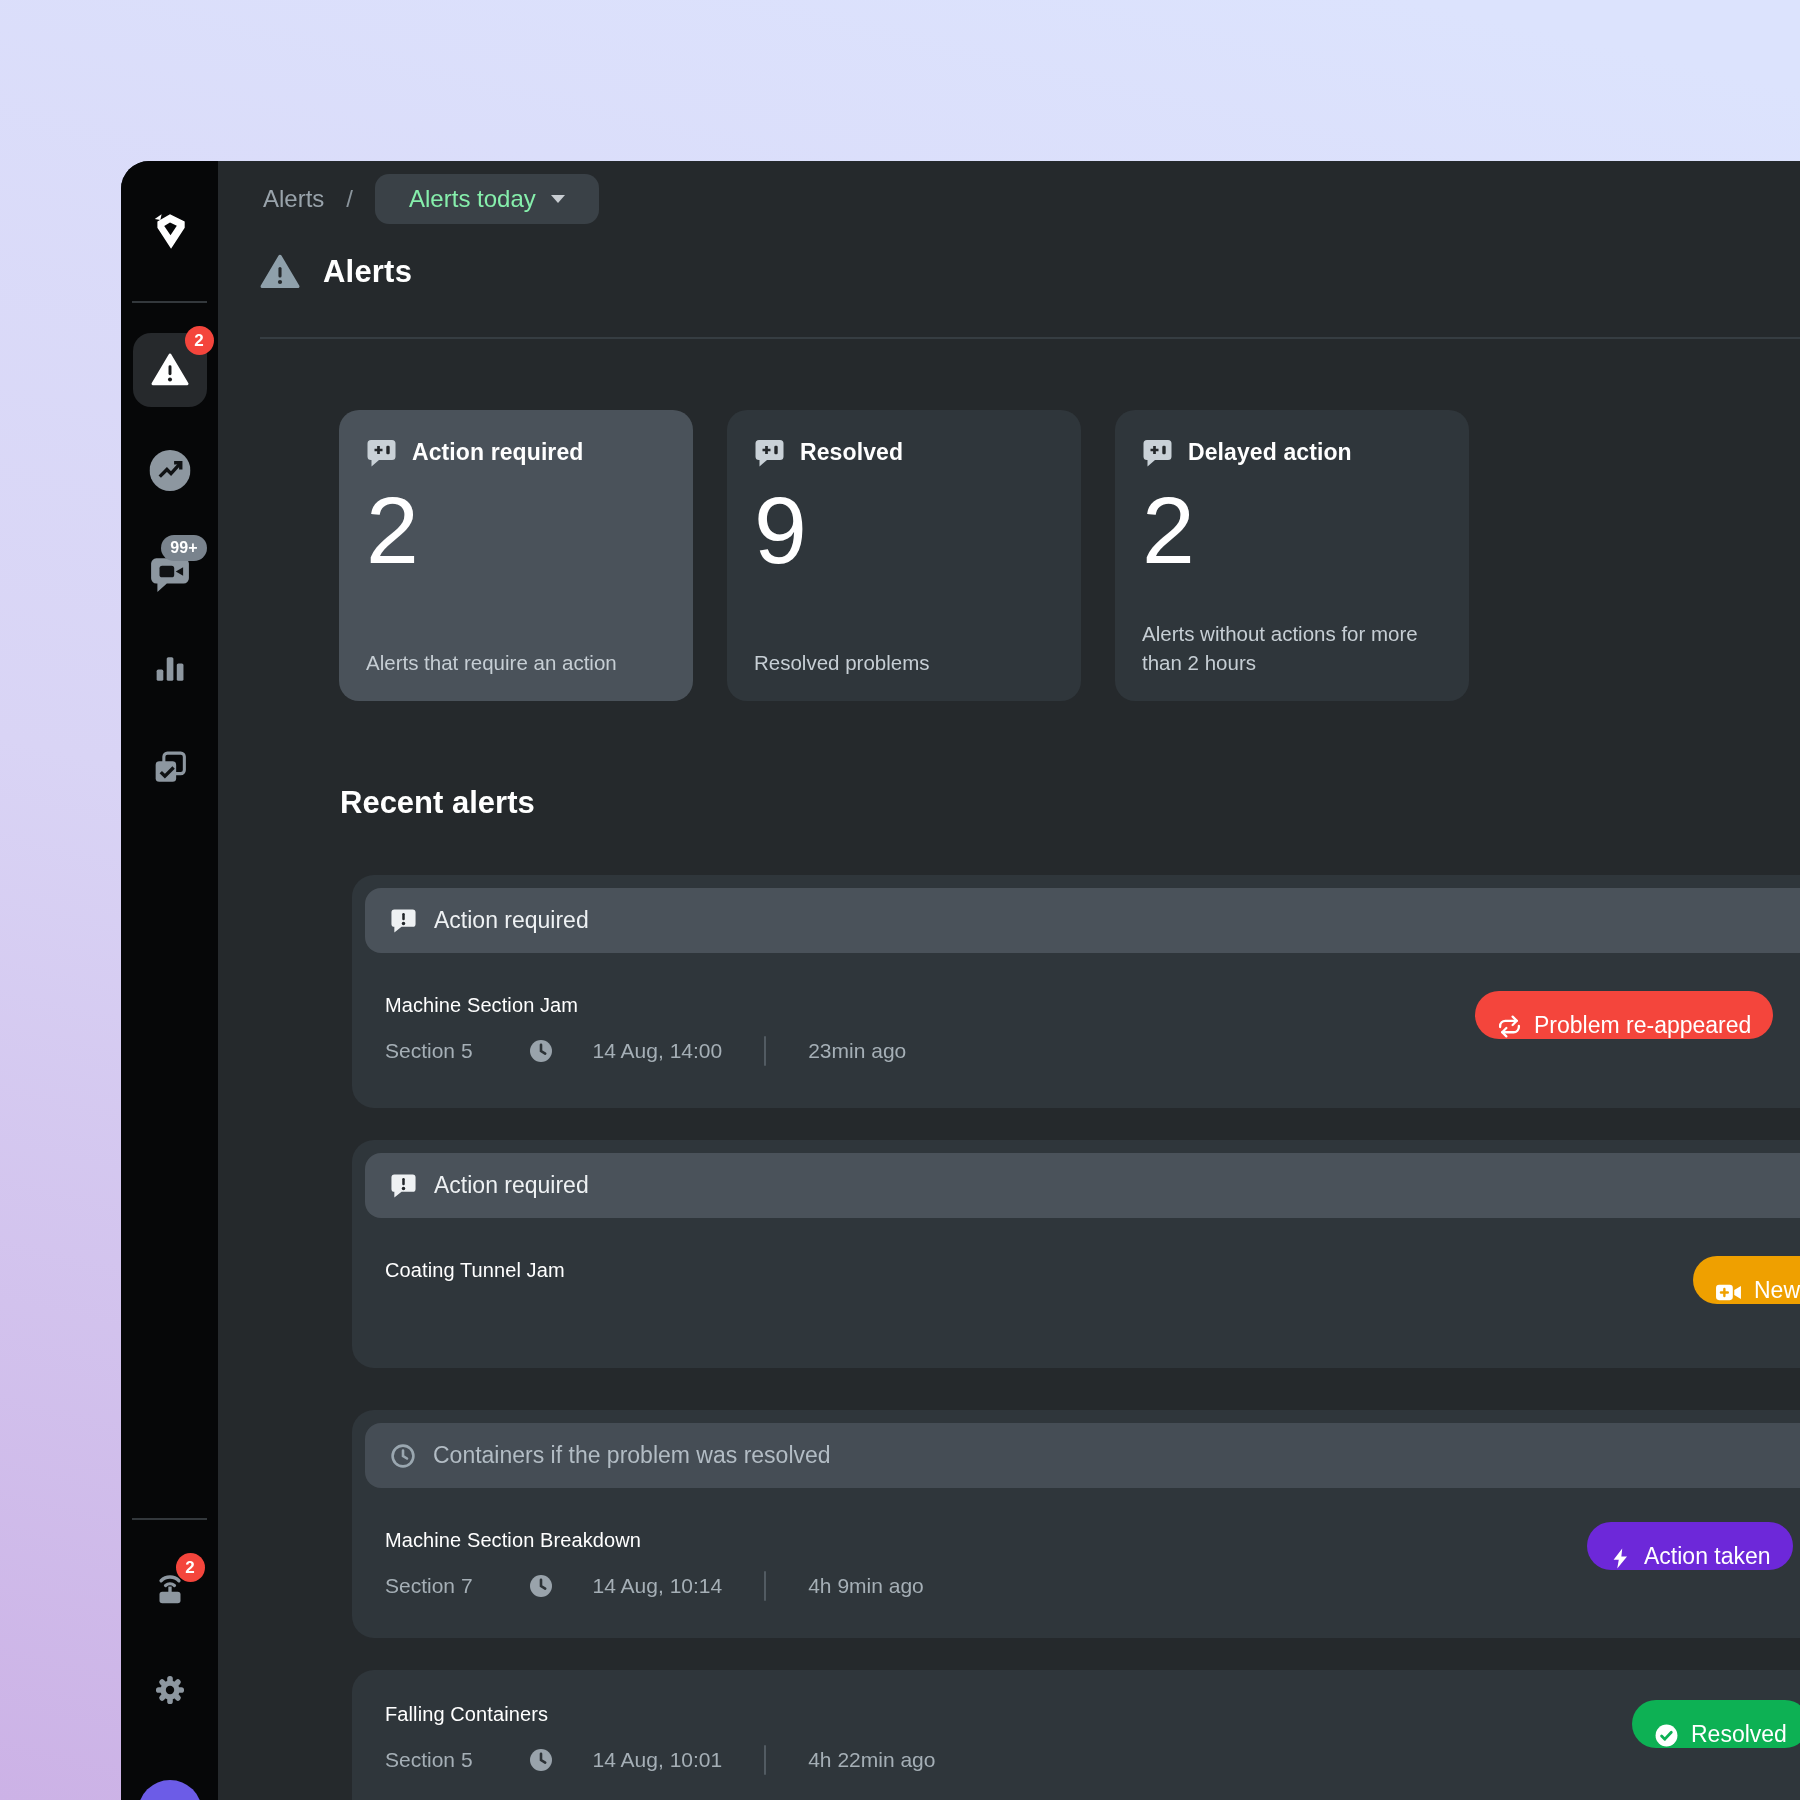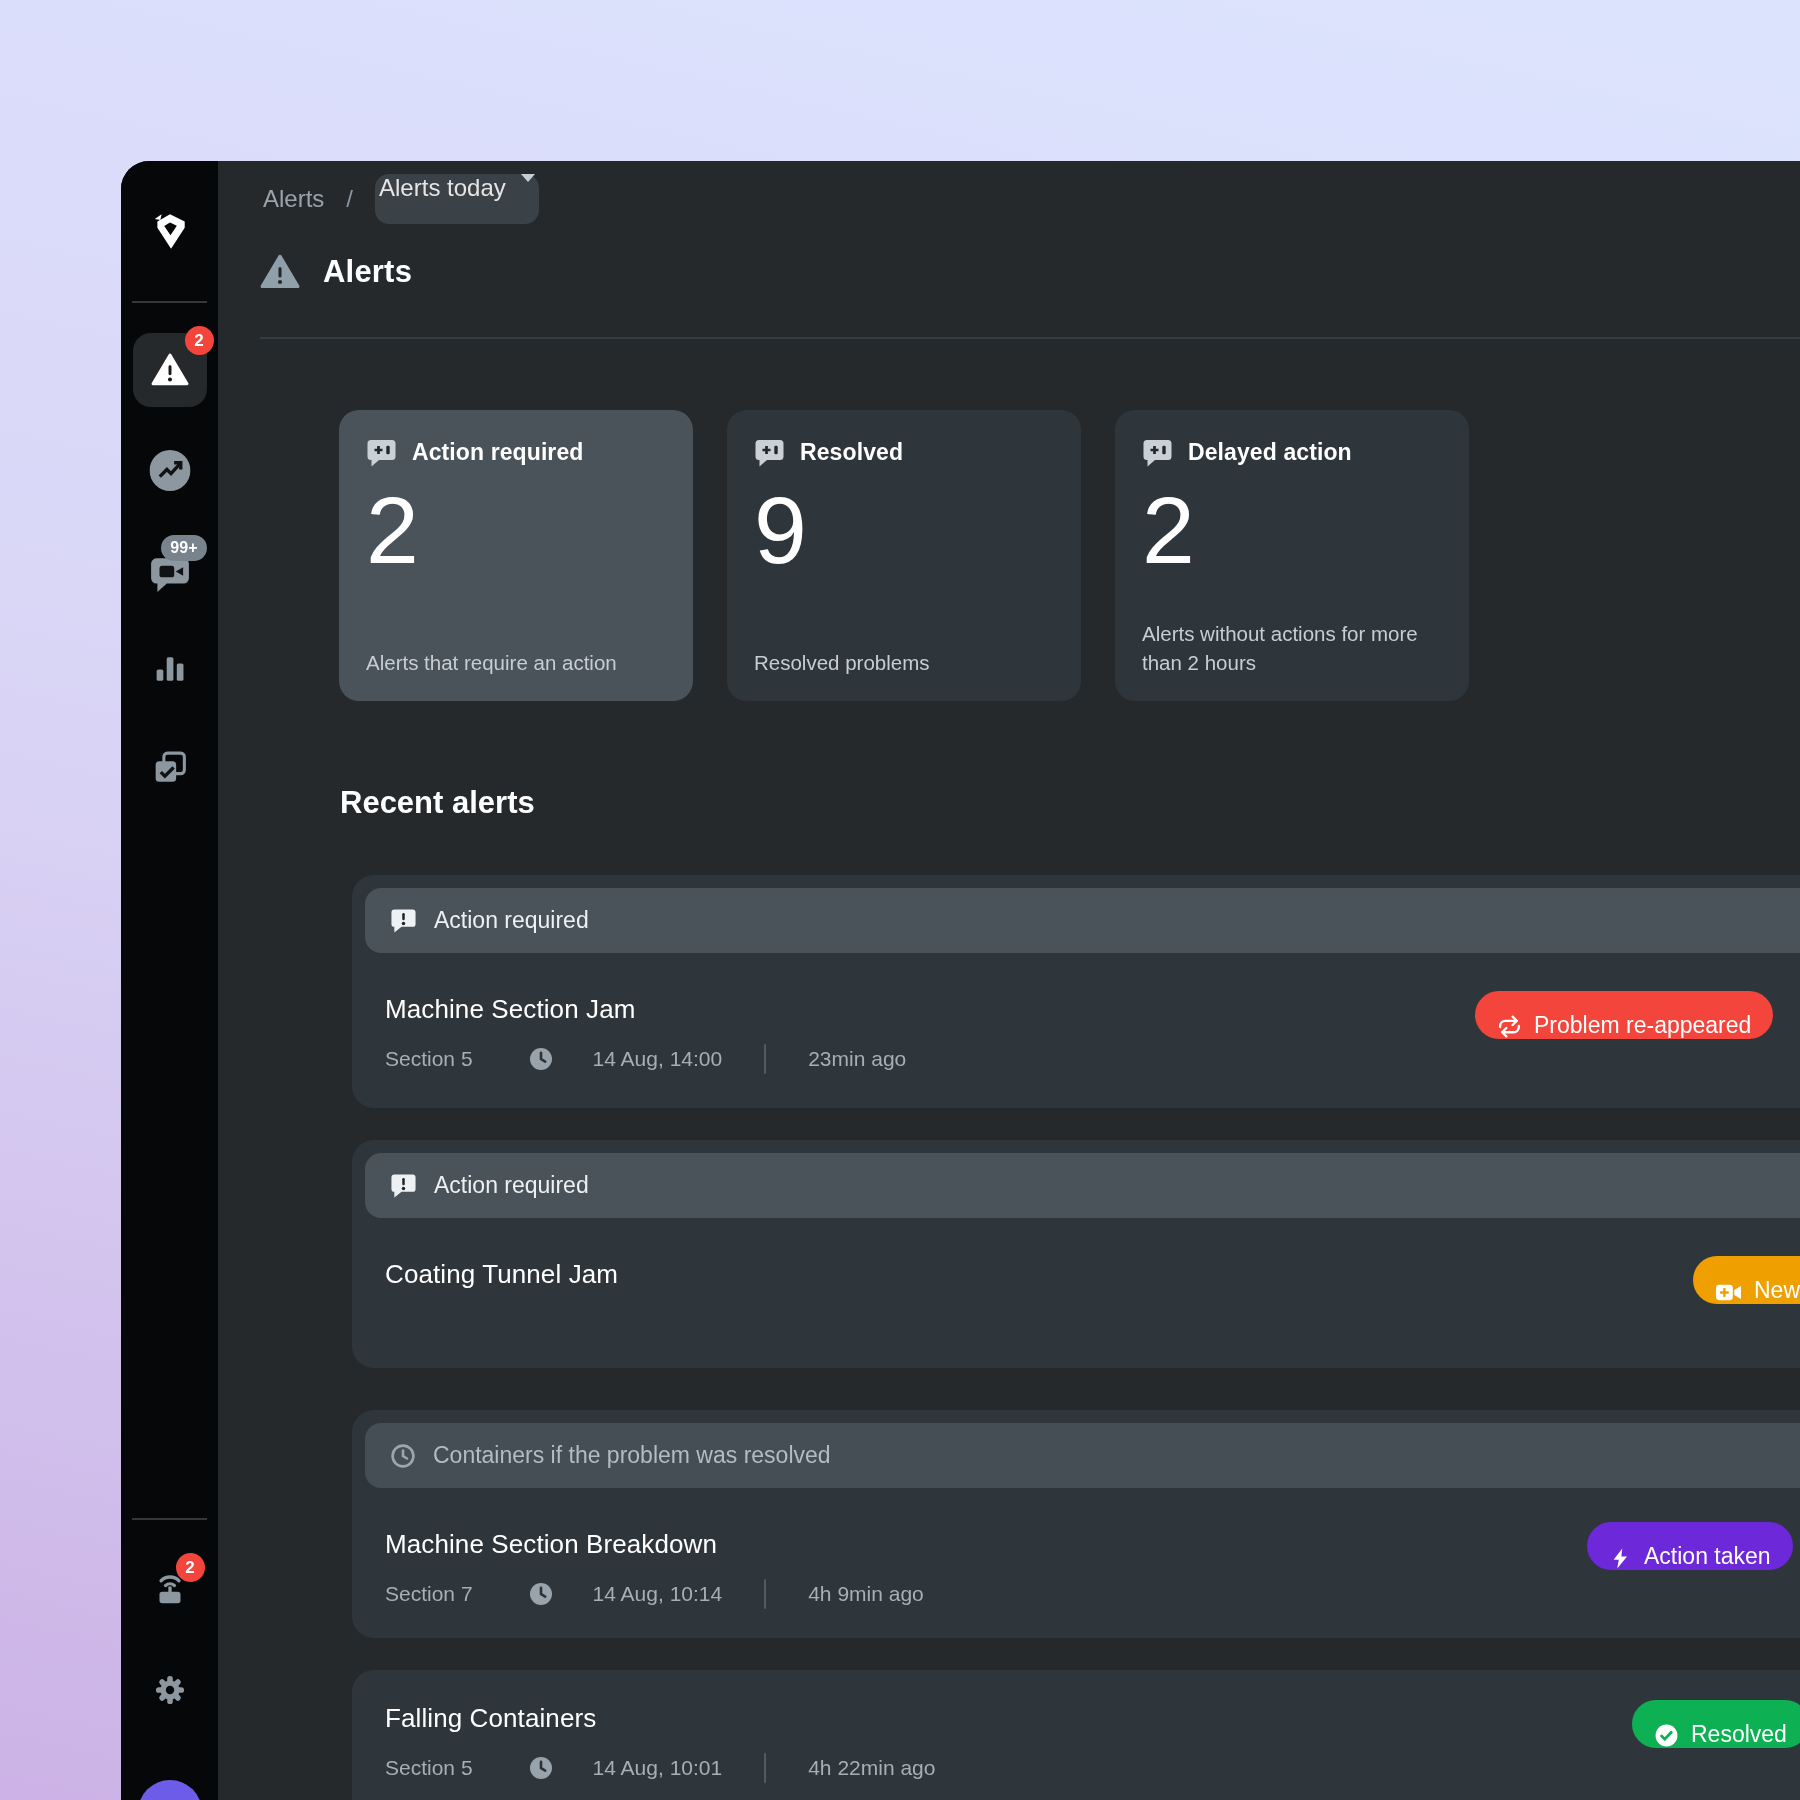--- a/index.html
+++ b/index.html
@@ -38,22 +38,22 @@
     top:1619px; width:64px; height:64px; border-radius:50%;
     display:flex; align-items:center; justify-content:center;
     color:#fff; font-size:23px; font-weight:600; letter-spacing:.5px;
   }
   
   .main { flex:1; position:relative; }
   .breadcrumb { position:absolute; left:45px; top:13px; height:50px; display:flex; align-items:center; gap:22px; }
   .crumb-root { color:#99a3ab; font-size:24px; }
   .crumb-sep  { color:#8a949c; font-size:24px; }
   .crumb-pill {
-    height:50px; border-radius:14px; background:#3a4147; padding:0 4px;
-    display:flex; align-items:flex-start; gap:15px; color:#e5e5e5; font-size:24px; font-weight:500;
+    height:50px; border-radius:14px; background:#3a4147; padding:0 34px;
+    display:flex; align-items:center; gap:15px; color:#86efac; font-size:24px; font-weight:500;
   }
   .caret-down { width:0; height:0; border-left:7px solid transparent; border-right:7px solid transparent; border-top:8px solid #c8cdd2; }
   .title-row { position:absolute; left:42px; top:93px; display:flex; align-items:center; gap:23px; }
   .page-title { color:#fff; font-size:31px; font-weight:700; letter-spacing:.2px; }
   .head-divider { position:absolute; left:42px; right:0; top:176px; height:2px; background:#363d42; }
   
   .stats { position:absolute; left:121px; top:249px; display:flex; gap:34px; }
   .stat-card {
     width:354px; height:291px; border-radius:20px; background:#2f363b;
     padding:27px; position:relative; flex-shrink:0;
@@ -68,21 +68,21 @@
   .recent-heading { position:absolute; left:122px; top:624px; color:#fff; font-size:31px; font-weight:700; }
   .alert-card { position:absolute; left:134px; width:1600px; border-radius:22px; background:#2f363b; }
   .alert-head {
     margin:13px 0 0 13px; height:65px; width:calc(100% - 13px);
     background:#4a525a; border-radius:16px; display:flex; align-items:center;
     padding-left:25px; gap:17px; color:#eef1f3; font-size:23px; font-weight:500;
   }
   .alert-head.muted { background:#454d55; color:#b2bcc4; }
   .alert-body { position:absolute; left:33px; top:119px; }
   .alert-body.no-head { top:33px; }
-  .alert-title { color:#fff; font-size:26px; font-weight:500; letter-spacing:.1px; }
+  .alert-title { color:#fff; font-size:20px; font-weight:500; letter-spacing:.1px; }
   .alert-meta { display:flex; align-items:center; margin-top:19px; color:#a5afb6; font-size:21px;gap:28px; }
   .meta-loc { margin-right:27px; }
   .meta-clock { margin-right:11px; display:flex; }
   .meta-vline { width:2px; height:30px; background:#525b62; border-radius:1px; margin:0 14px; }
   .badge {
     position:absolute; height:48px; border-radius:24px; padding:0 22px;
     display:flex; align-items:flex-end; gap:12px; color:#fff; font-size:23px;
     font-weight:500; white-space:nowrap;
   }
   .ic { display:flex; }

